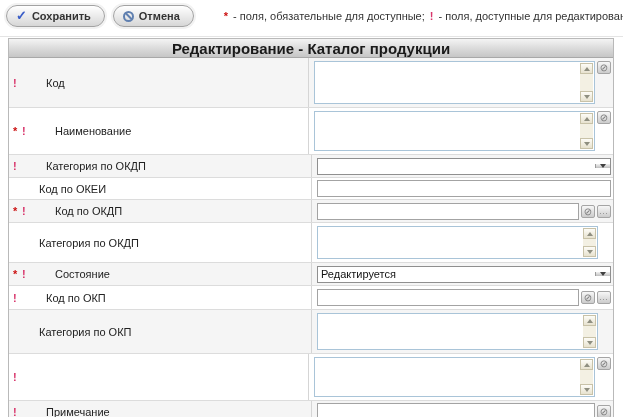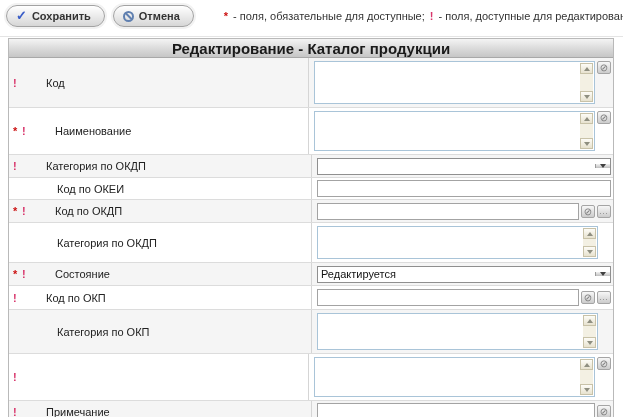--- a/index.html
+++ b/index.html
@@ -29,21 +29,21 @@
                  color:#1a1a1a; background:linear-gradient(#f4f4f4,#dedede 45%,#c6c6c6);
                  border-bottom:1px solid #a8a8a8; }
 
   
   .form-row { display:flex; border-bottom:1px solid #dcdcdc; background:#fff; }
   .form-row.alt { background:#f5f5f5; }
   .cell-label { width:303px; border-right:1px solid #d5d5d5; display:flex; align-items:center; padding-left:4px; }
   .cell-label .mark-req { width:9px; flex:0 0 auto; }
   .cell-label .mark-edit { width:9px; flex:0 0 auto; }
   .row-label { color:#222;padding-left:24px; }
-  .row-label.noind { margin-left:20px; }
+  .row-label.noind { margin-left:2px; }
   .cell-field { flex:1; display:flex; align-items:center; padding:3px 2px 3px 5px; position:relative; }
 
   
   .ta-wrap { display:flex; align-items:flex-start; width:100%; height:100%; }
   .ta { position:relative; flex:0 0 281px; height:100%; background:#fff; border:1px solid #a9c4d8; }
   .sb { position:absolute; top:1px; right:1px; bottom:1px; width:13px; background:#f3f0e3;
         display:flex; flex-direction:column; justify-content:space-between; cursor:pointer; }
   .sb-btn { height:11px; background:linear-gradient(#fdfcf7,#e7e2cf); border:1px solid #c8c2a8;
             display:flex; align-items:center; justify-content:center; }
   .arr-up { width:0; height:0; border-left:3px solid transparent; border-right:3px solid transparent;

